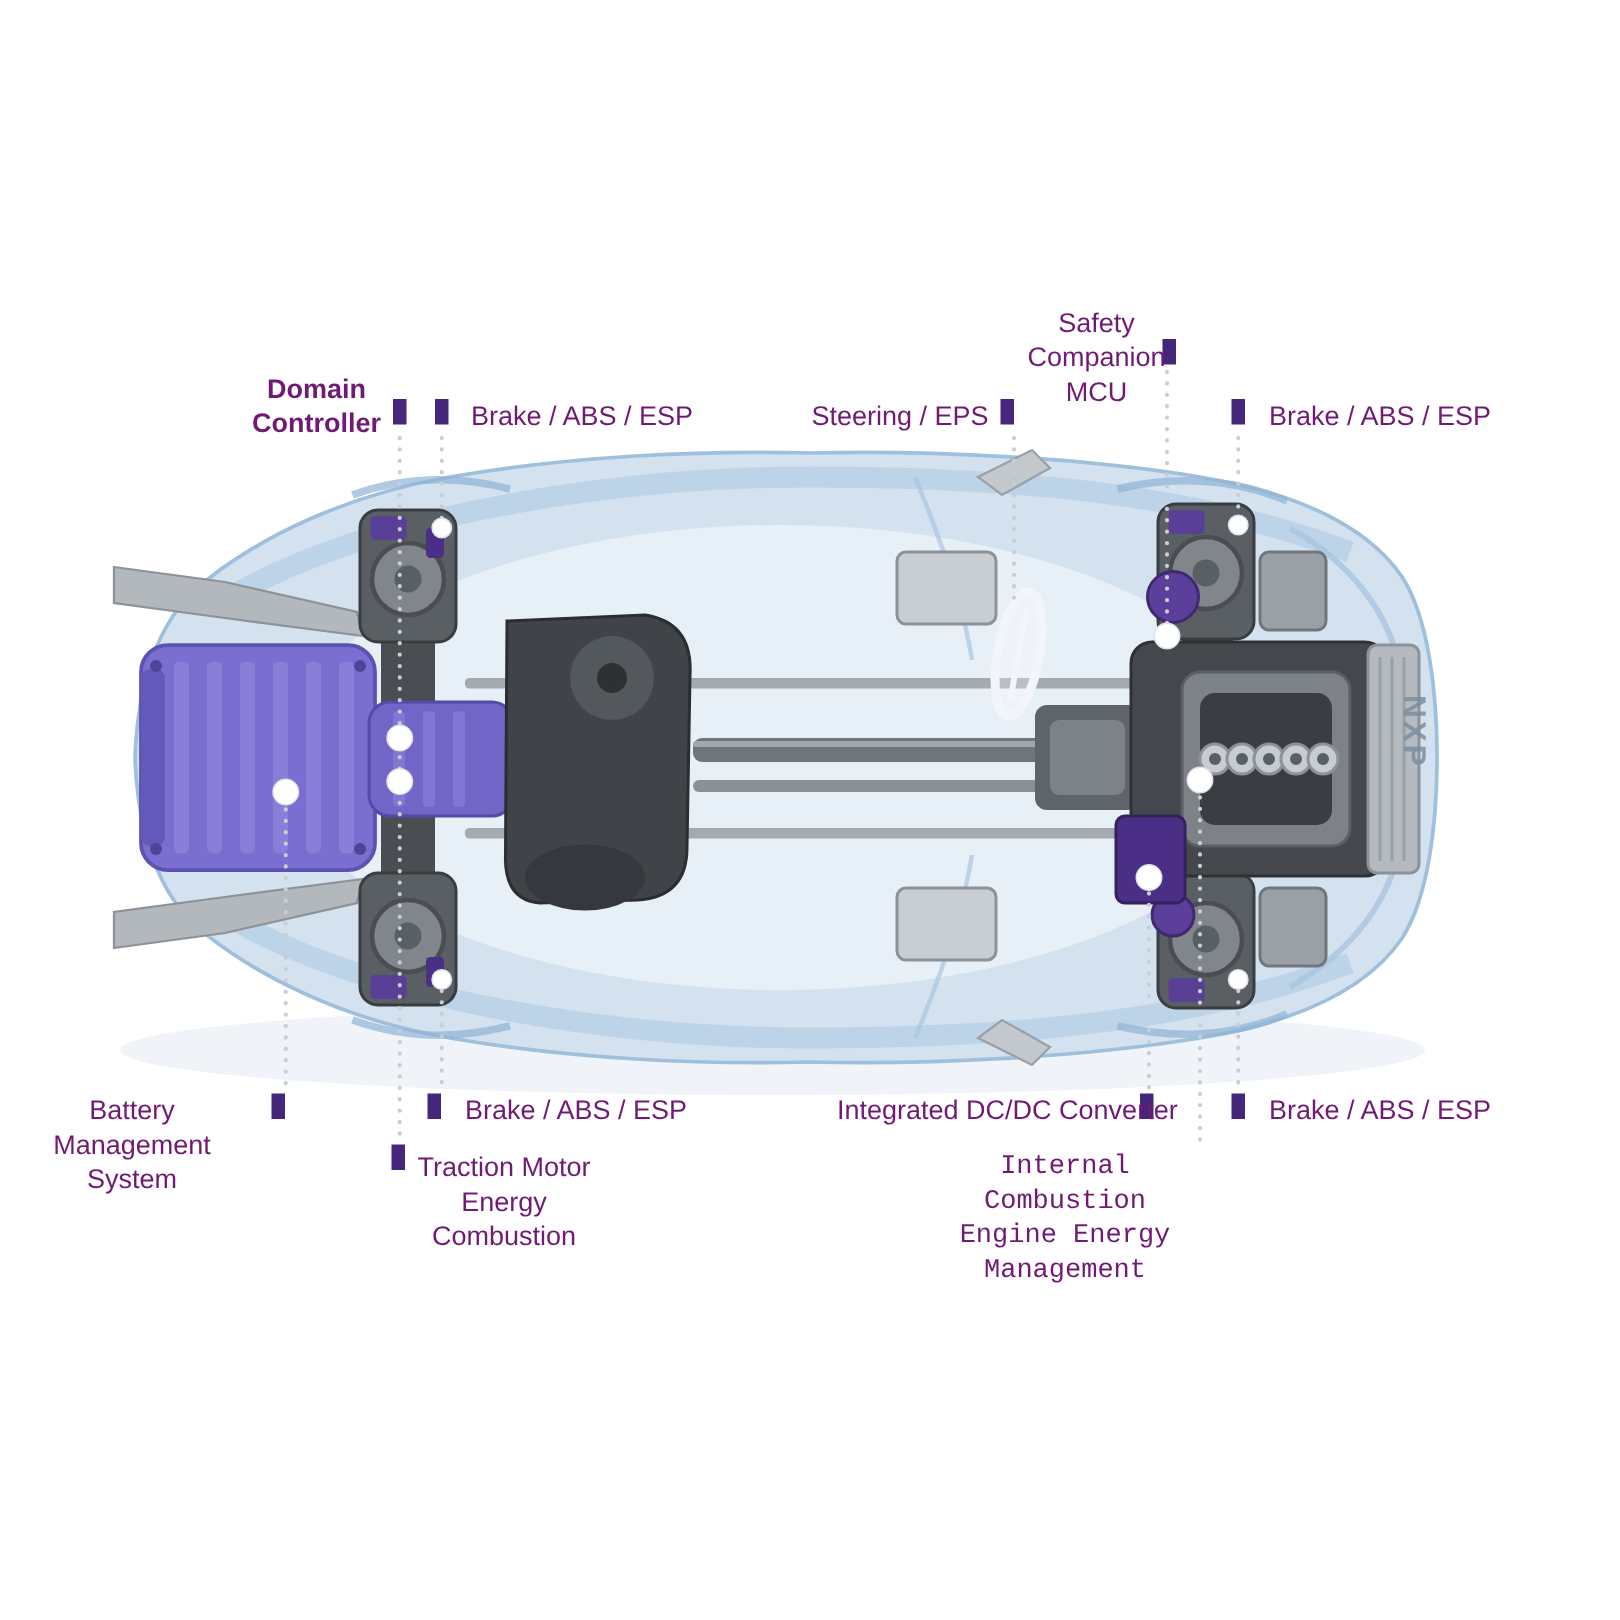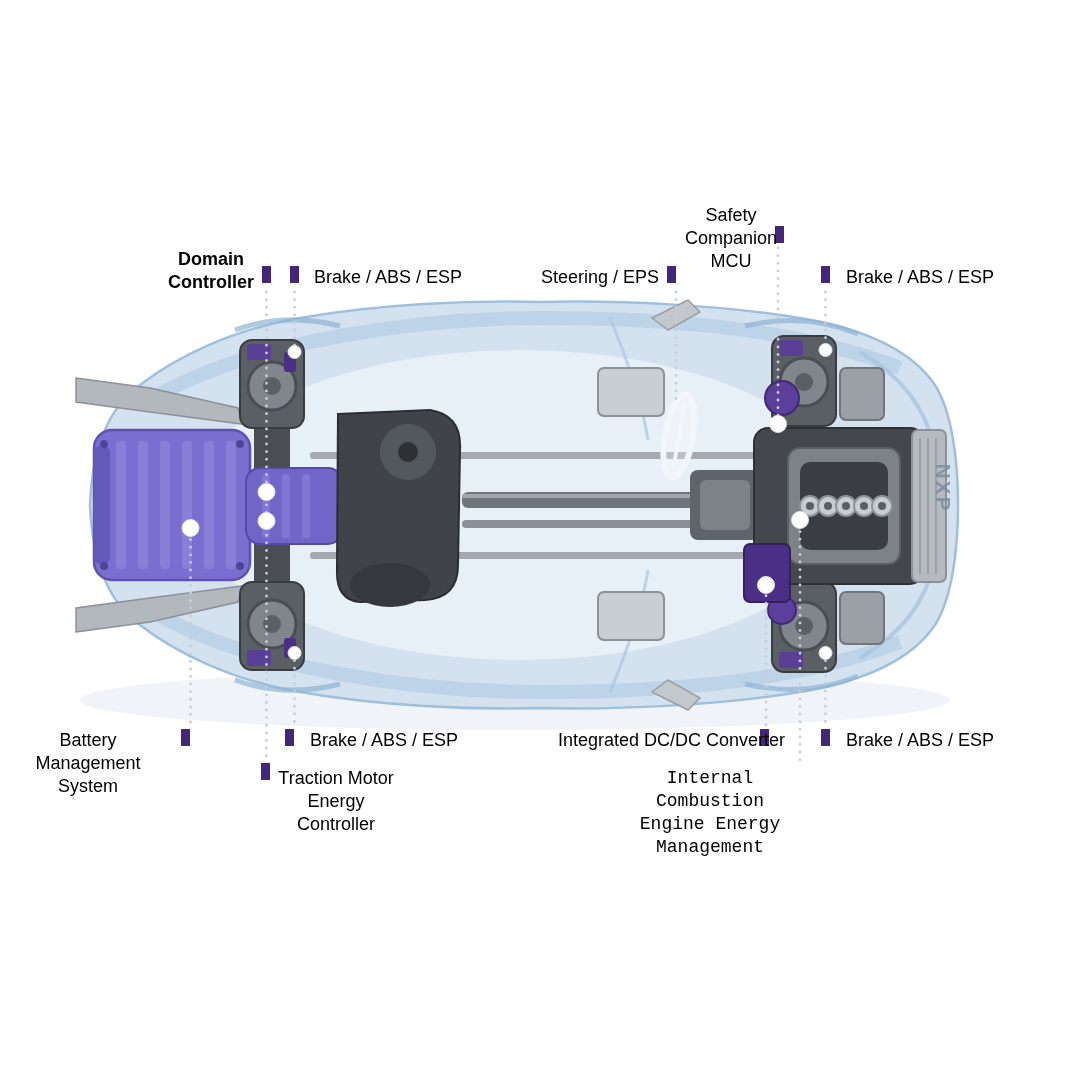--- a/index.html
+++ b/index.html
@@ -2,21 +2,21 @@
 <html><head>
 <meta charset="utf-8">
 <style>
   html,body { margin:0; padding:0; background:#ffffff; }
   #stage {
     position:relative; width:1080px; height:1080px; background:#ffffff;
     font-family:"Liberation Sans", sans-serif; overflow:hidden;
   }
   #car-svg { position:absolute; left:0; top:0; }
   .label {
-    position:absolute; color:#000000; font-size:18px; line-height:23px;
+    position:absolute; color:#701a75; font-size:18px; line-height:23px;
     white-space:pre-line;
   }
   .center { text-align:center; }
   .right  { }
   .marker { position:absolute; width:9px; height:17px; background:#44277a; }
 </style>
 </head>
 <body>
 
 <div id="stage">
@@ -213,21 +213,21 @@
 
   <div class="label" style="left:846px; top:266px;">Brake / ABS / ESP</div>
 
   <div class="label center" style="left:5px; top:729px; width:166px;">Battery Management
 System</div>
 
   <div class="label" style="left:310px; top:729px;">Brake / ABS / ESP</div>
 
   <div class="label center" style="left:276px; top:767px; width:120px;">Traction Motor
 Energy
-Controller</div>
+Combustion</div>
 
   <div class="label" style="left:558px; top:729px;">Integrated DC/DC Converter</div>
 
   <div class="label center" style="left:627px; top:767px; width:166px;font-family:Liberation Mono, monospace;">Internal Combustion
 Engine Energy
 Management</div>
 
   <div class="label" style="left:846px; top:729px;">Brake / ABS / ESP</div>
 
 </div>

